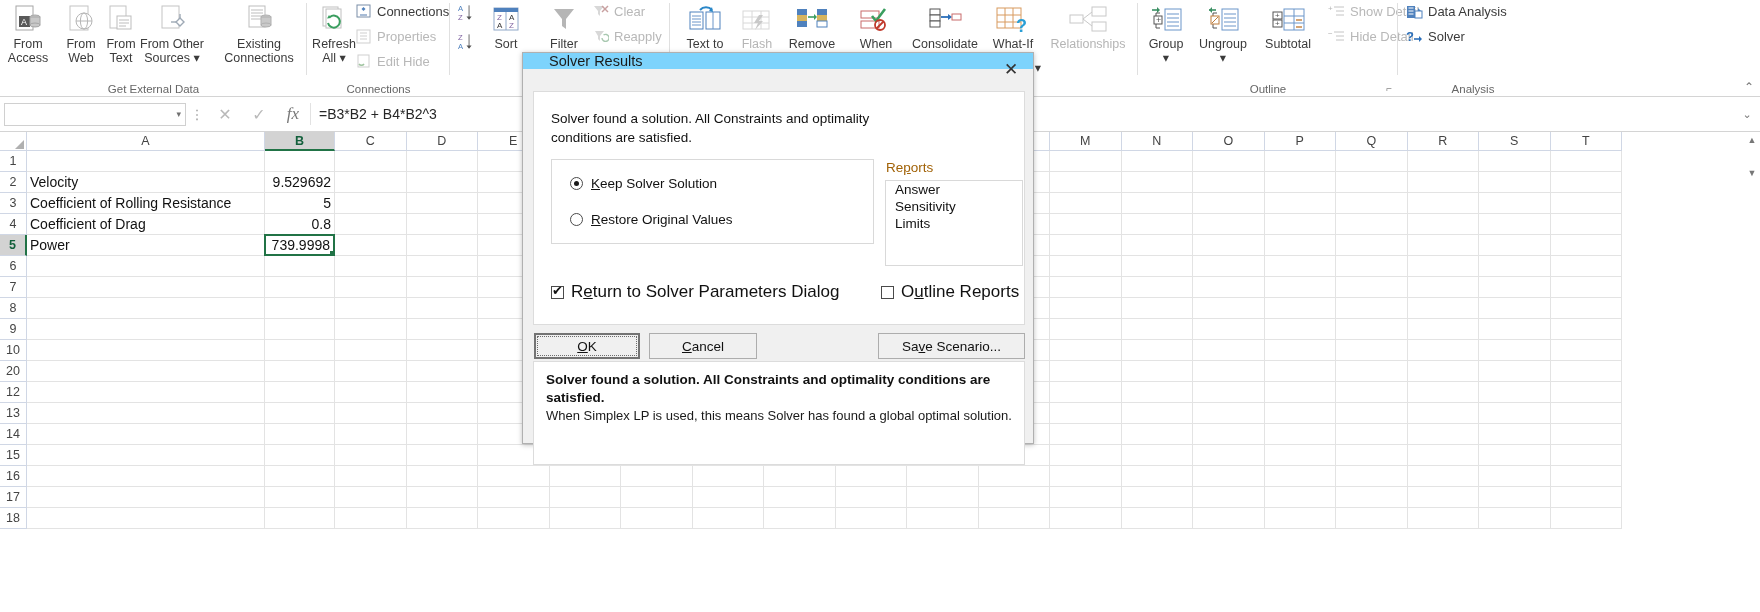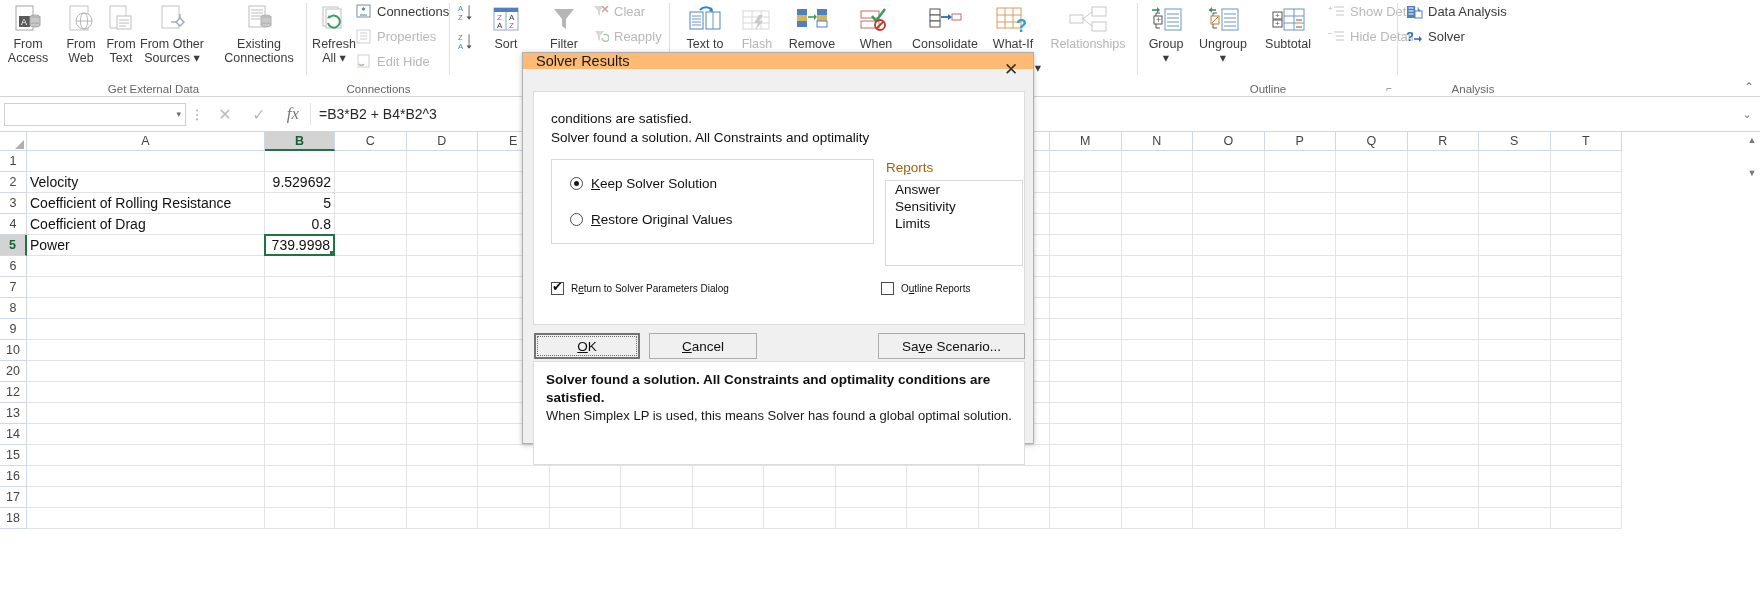--- a/index.html
+++ b/index.html
@@ -105,22 +105,22 @@
   .vscroll .arrow { position:absolute; left:0; width:16px; height:16px; color:#777; font-size:9px; text-align:center; line-height:16px; cursor:pointer;}
 
   
   .dlg {
     position:absolute; left:522px; top:52px; width:512px; height:392px;
     background:#f0f0f0; border:1px solid #b0b0b0;
     box-shadow: 0 1px 5px rgba(0,0,0,0.25);
     z-index:50;
   }
   .dlg-title {
-    position:relative; height:16px; background:#fdba74;
-    display:flex; align-items:center; padding-left:13px;
+    position:relative; height:16px; background:#7dd3fc;
+    display:flex; align-items:center; padding-left:26px;
     font-size:14.5px; color:#1a1a1a;
   }
   .dlg-close {
     position:absolute; right:0; top:0; width:44px; height:32px;
     display:flex; align-items:center; justify-content:center;
     font-size:17px; color:#333; cursor:pointer;
   }
   .dlg-body { position:absolute; left:0; top:32px; width:100%; bottom:0; }
 
   .panel {
@@ -153,21 +153,21 @@
   .rep-item { padding:1px 0 1px 9px; font-size:13.5px; color:#111; cursor:pointer; }
 
   .chk { position:absolute; display:flex; align-items:center; gap:7px; cursor:pointer; }
   .chk .box {
     width:13px; height:13px; border:1px solid #4a4a4a; background:#fff; flex:0 0 13px;
     position:relative;
   }
   .chk.on .box::after {
     content:"✔"; position:absolute; left:0px; top:-4px; font-size:13px; color:#111; line-height:16px;
   }
-  .chk .txt { font-size:10px; color:#111; }
+  .chk .txt { font-size:17px; color:#111; }
 
   .btn {
     position:absolute; height:26px; background:#f0f0f0; border:1px solid #adadad;
     display:flex; align-items:center; justify-content:center;
     font-size:13.5px; color:#111; cursor:pointer;
   }
   .btn.default { border:2px solid #737373; }
   .btn.default .inner {
     position:absolute; left:1px; top:1px; right:1px; bottom:1px;
     border:1px dotted #6d6d6d;
@@ -1046,22 +1046,22 @@
   <div class="dlg">
     <div class="dlg-title">
       <span>Solver Results</span>
       <span class="dlg-close">✕</span>
     </div>
 
     <div class="dlg-body">
 
       <div class="panel">
         <div class="msg">
+          <div>Solver found a solution.  All Constraints and optimality</div>
           <div>conditions are satisfied.</div>
-          <div>Solver found a solution.  All Constraints and optimality</div>
         </div>
 
         <div class="grpbox">
           <div class="radio on" style="top:16px;">
             <span class="dot"></span>
             <span class="txt"><u class="acc">K</u><span>eep Solver Solution</span></span>
           </div>
           <div class="radio" style="top:52px;">
             <span class="dot"></span>
             <span class="txt"><u class="acc">R</u><span>estore Original Values</span></span>

